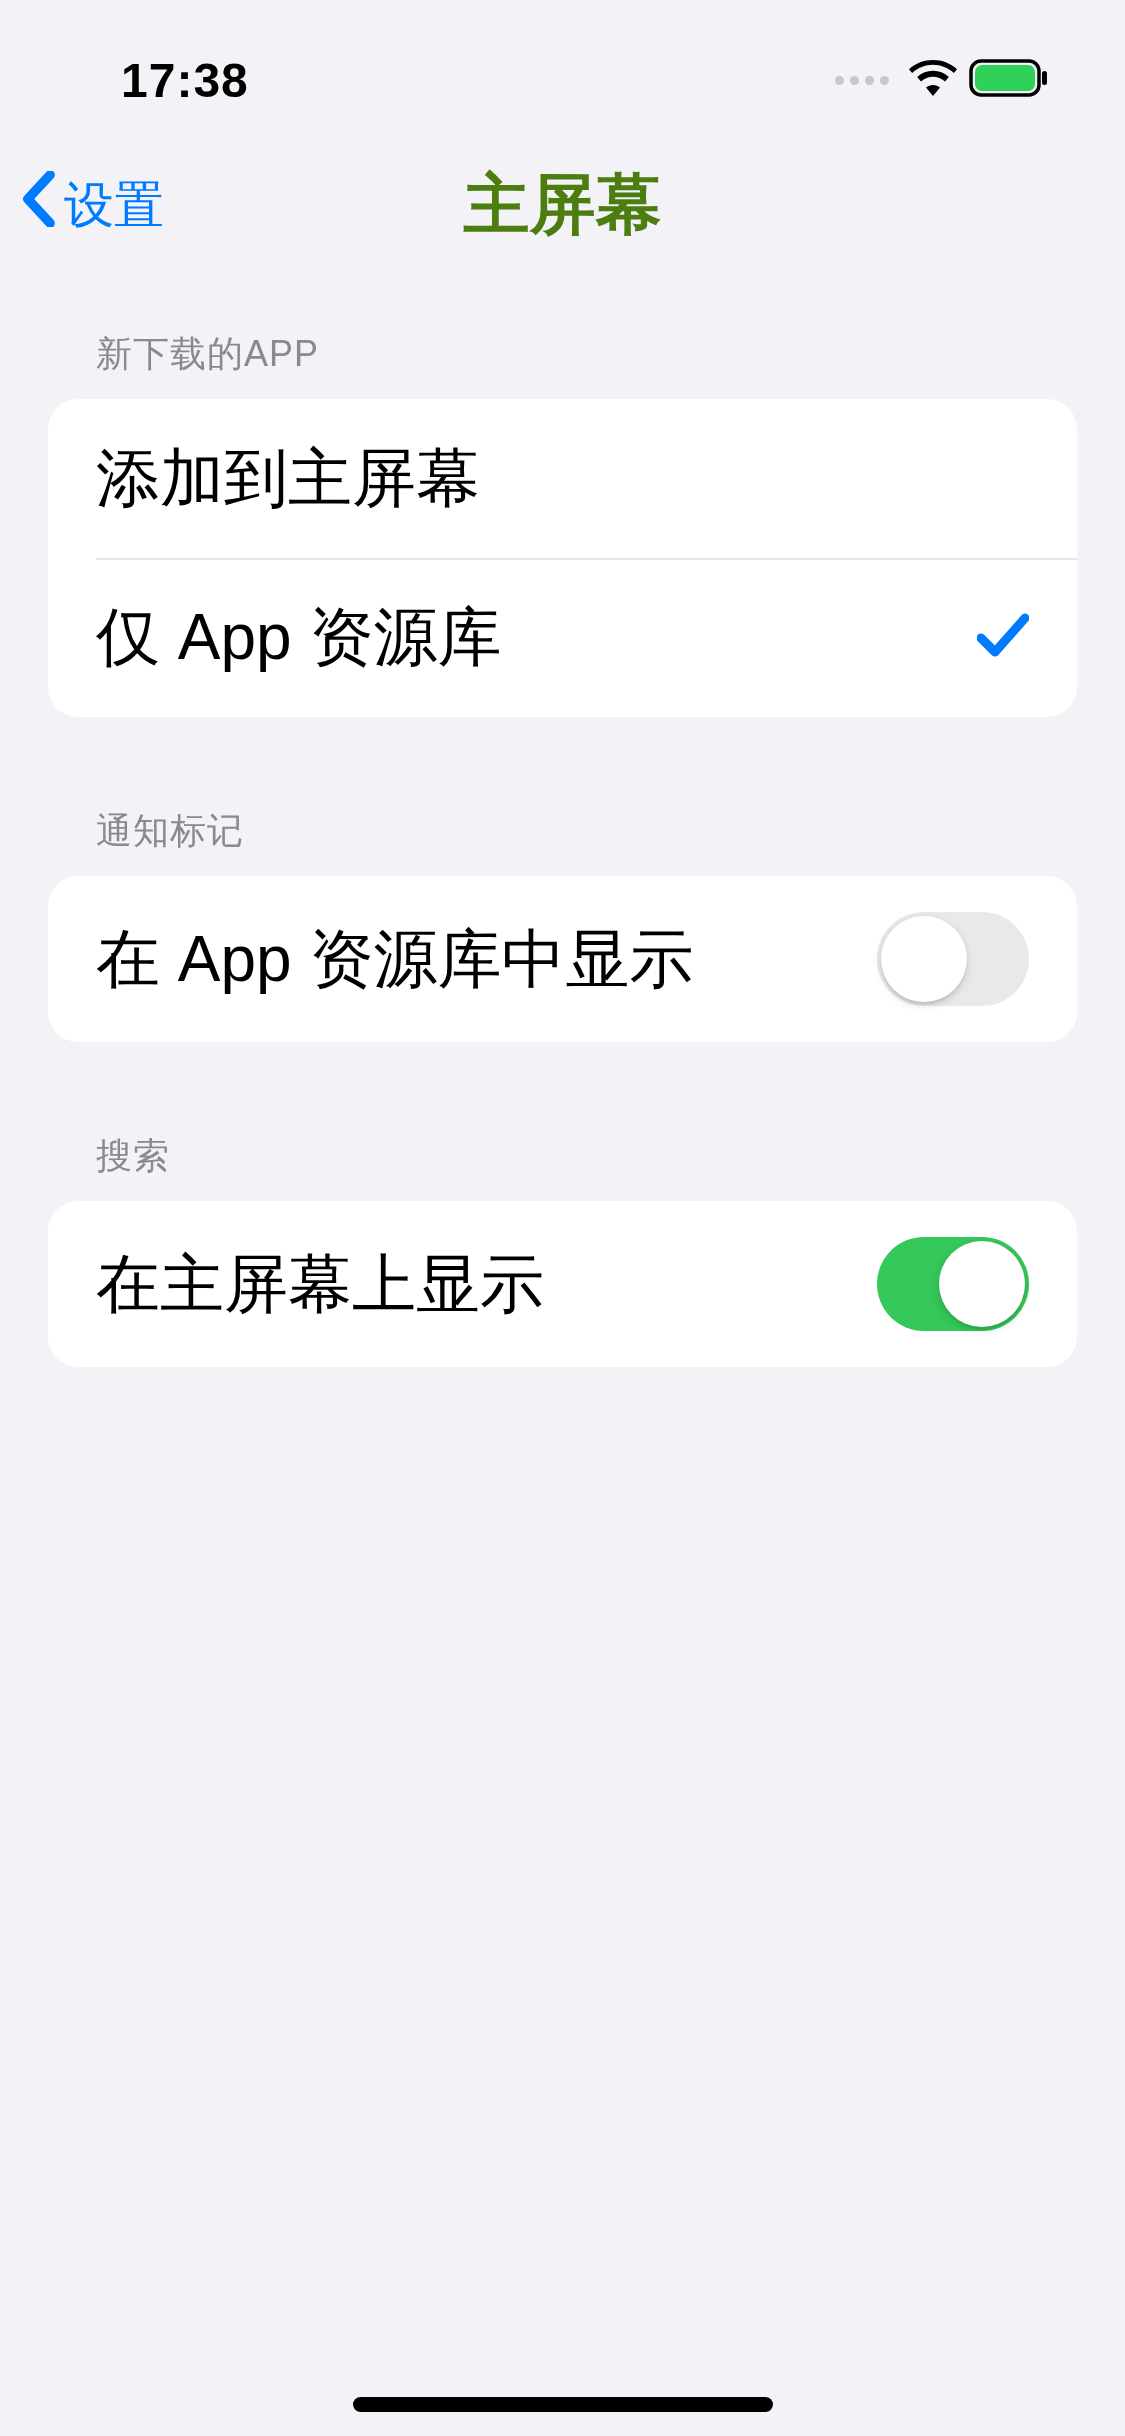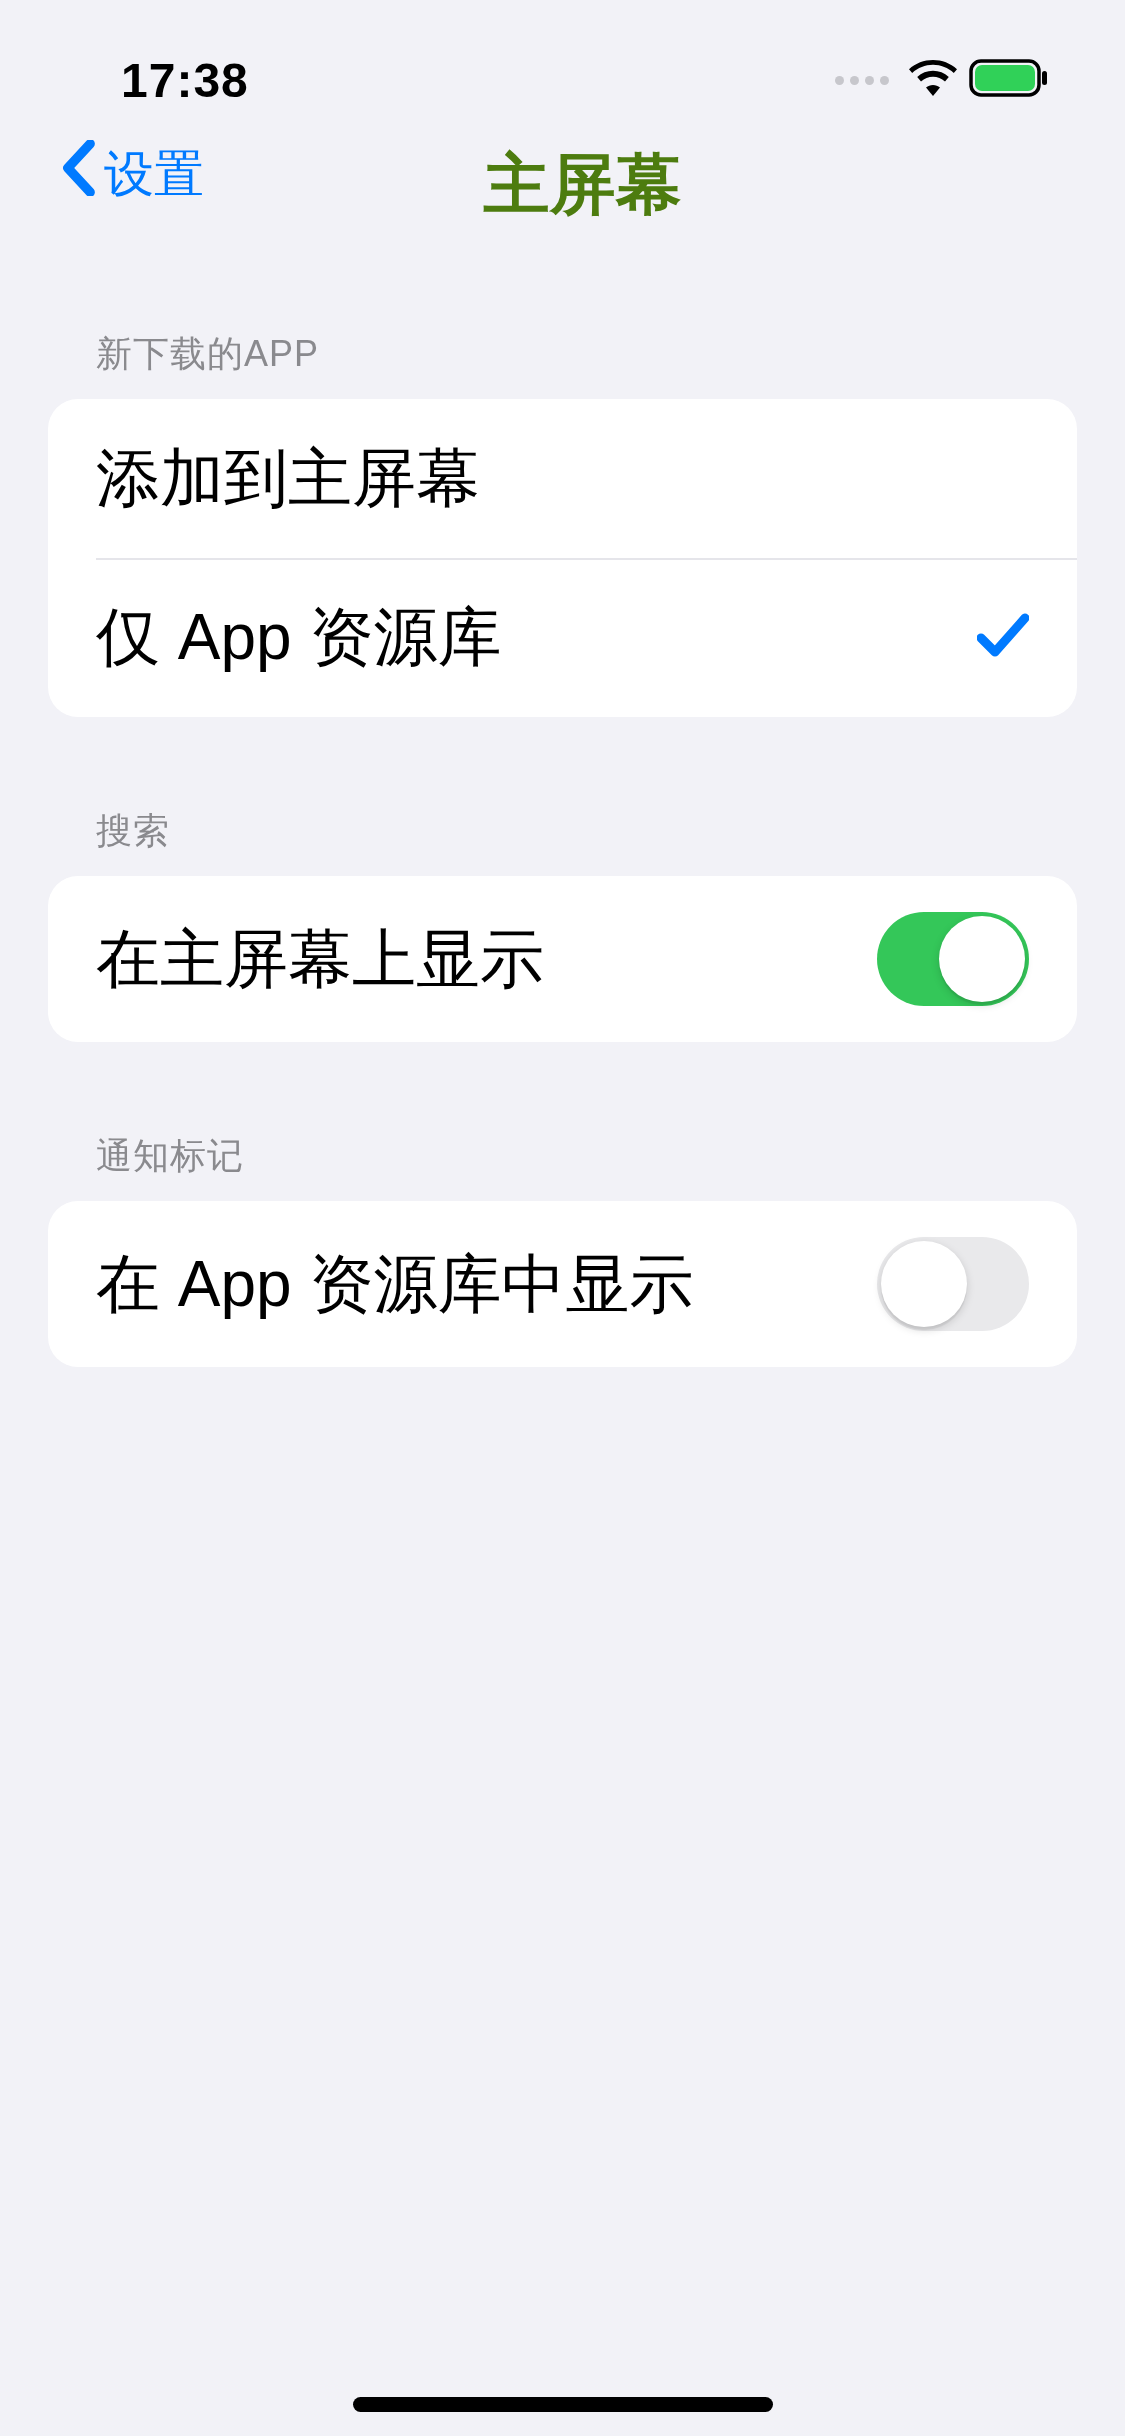--- a/index.html
+++ b/index.html
@@ -52,22 +52,21 @@
       height: 36px;
     }
     .battery-icon svg {
       width: 80px;
       height: 38px;
     }
     .nav-bar {
       height: 130px;
       position: relative;
       display: flex;
-      align-items: flex-start;
-      margin-left: 40px;
+      align-items: center;
     }
     .back-button {
       display: flex;
       align-items: center;
       gap: 6px;
       color: #007aff;
       font-size: 50px;
       padding-left: 20px;
       cursor: pointer;
     }
@@ -222,38 +221,38 @@
         <span class="checkmark">
           <svg viewBox="0 0 26 24" fill="none">
             <path d="M2 13 L9 20 L24 3" stroke="#007aff" stroke-width="4.5" stroke-linecap="round" stroke-linejoin="round"></path>
           </svg>
         </span>
       </div>
     </div>
   </div>
 
   <div class="section">
+    <div class="section-header">通知标记</div>
+    <div class="group">
+      <div class="row">
+        <span class="row-label">在 App 资源库中显示</span>
+        <div class="switch switch-off">
+          <div class="switch-knob"></div>
+        </div>
+      </div>
+    </div>
+  </div>
+
+  <div class="section">
     <div class="section-header">搜索</div>
     <div class="group">
       <div class="row">
         <span class="row-label">在主屏幕上显示</span>
         <div class="switch switch-on">
           <div class="switch-knob"></div>
         </div>
       </div>
     </div>
   </div>
 
-  <div class="section">
-    <div class="section-header">通知标记</div>
-    <div class="group">
-      <div class="row">
-        <span class="row-label">在 App 资源库中显示</span>
-        <div class="switch switch-off">
-          <div class="switch-knob"></div>
-        </div>
-      </div>
-    </div>
-  </div>
-
 </div>
 
 <div class="home-indicator"></div>
 
 </body></html>

